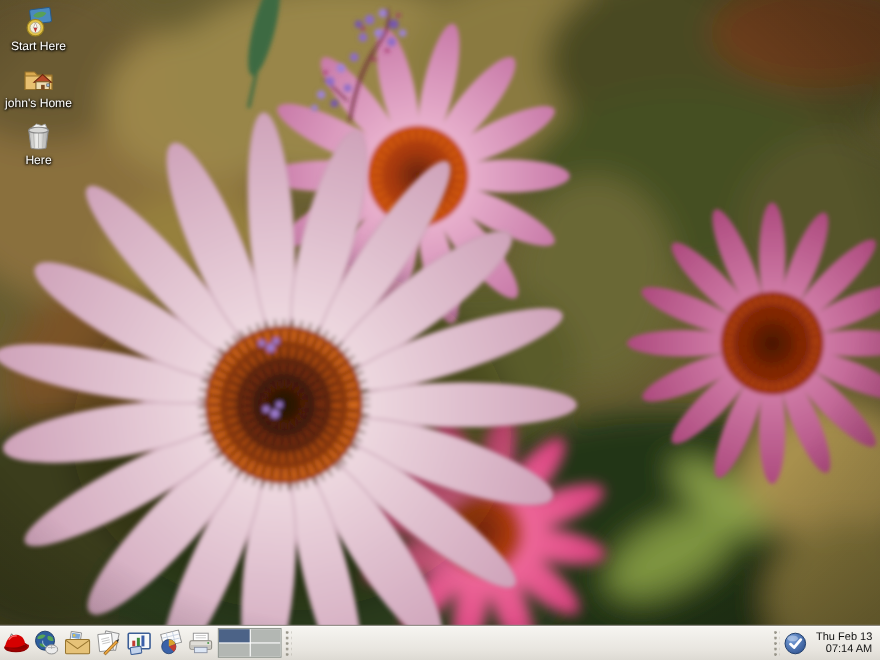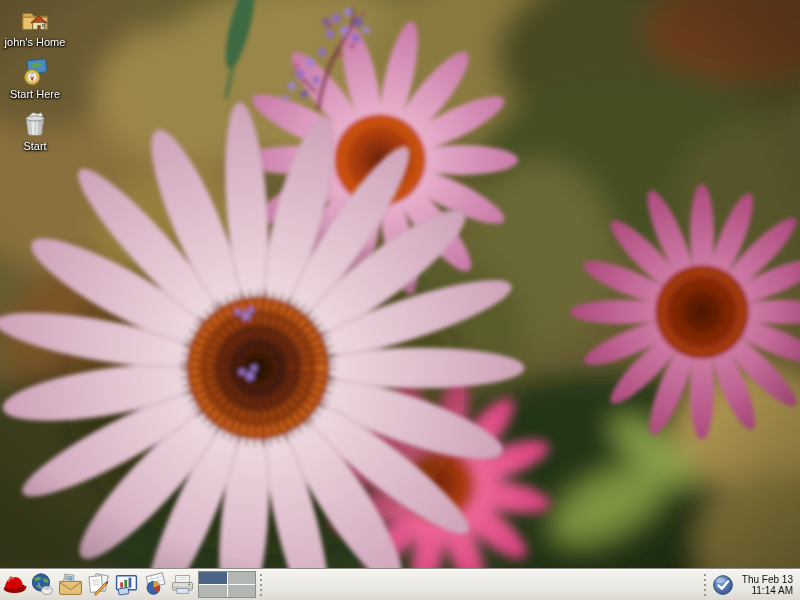--- a/index.html
+++ b/index.html
@@ -255,57 +255,57 @@
       </g>
     </g>
 
     <rect width="800" height="600" fill="url(#gVig)"></rect>
   </svg>
 
   <div class="desktop-icons">
 
     <div class="dicon">
       <svg viewBox="0 0 32 32">
+        <rect x="8" y="3" width="20" height="14" rx="1.5" fill="#4a8ac0" stroke="#2a5a86" stroke-width="1" transform="rotate(-7 18 10)"></rect>
+        <path d="M11 9 C14 5.5 20 5 24 8 C21 12 14 13 11 9 Z" fill="#58a058" transform="rotate(-7 18 10)"></path>
+        <circle cx="13" cy="21.5" r="8" fill="#e4c34a" stroke="#9c8420" stroke-width="1.2"></circle>
+        <circle cx="13" cy="21.5" r="5.2" fill="#f4f0dc" stroke="#b0a880" stroke-width=".8"></circle>
+        <path d="M13 16.8 L14.8 21.5 L13 26.2 L11.2 21.5 Z" fill="#c03030"></path>
+        <path d="M13 16.8 L14.8 21.5 L11.2 21.5 Z" fill="#ffffff" stroke="#888" stroke-width=".4"></path>
+      </svg>
+      <span class="dlabel">Start Here</span>
+    </div>
+
+    <div class="dicon">
+      <svg viewBox="0 0 32 32">
         <path d="M3 9 L3 26 L29 26 L29 12 L15 12 L12 9 Z" fill="#d9a94f" stroke="#97722a" stroke-width="1"></path>
         <path d="M3 13 L29 13 L29 26 L3 26 Z" fill="#e9c070" stroke="#97722a" stroke-width="1"></path>
         <path d="M11.5 19 L20 11.5 L28.5 19 Z" fill="#b84a28" stroke="#6e2a10" stroke-width="1"></path>
         <rect x="13.5" y="18.5" width="13" height="7.5" fill="#ecdcb2" stroke="#7a5a20" stroke-width="1"></rect>
         <rect x="18.5" y="21.5" width="3.5" height="4.5" fill="#7a4a20"></rect>
         <rect x="24" y="20.5" width="2.5" height="2.5" fill="#9ab8d8" stroke="#555" stroke-width=".6"></rect>
       </svg>
       <span class="dlabel">john's Home</span>
-    </div>
-
-    <div class="dicon">
-      <svg viewBox="0 0 32 32">
-        <rect x="8" y="3" width="20" height="14" rx="1.5" fill="#4a8ac0" stroke="#2a5a86" stroke-width="1" transform="rotate(-7 18 10)"></rect>
-        <path d="M11 9 C14 5.5 20 5 24 8 C21 12 14 13 11 9 Z" fill="#58a058" transform="rotate(-7 18 10)"></path>
-        <circle cx="13" cy="21.5" r="8" fill="#e4c34a" stroke="#9c8420" stroke-width="1.2"></circle>
-        <circle cx="13" cy="21.5" r="5.2" fill="#f4f0dc" stroke="#b0a880" stroke-width=".8"></circle>
-        <path d="M13 16.8 L14.8 21.5 L13 26.2 L11.2 21.5 Z" fill="#c03030"></path>
-        <path d="M13 16.8 L14.8 21.5 L11.2 21.5 Z" fill="#ffffff" stroke="#888" stroke-width=".4"></path>
-      </svg>
-      <span class="dlabel">Start Here</span>
     </div>
 
     <div class="dicon">
       <svg viewBox="0 0 32 32">
         <defs>
             <linearGradient id="gCan">
               <stop offset="0" stop-color="#b8b8b6"></stop>
               <stop offset=".45" stop-color="#f2f2f0"></stop>
               <stop offset="1" stop-color="#a8a8a6"></stop>
             </linearGradient>
           </defs>
         <path d="M10 7 L14 4 L19 5.5 L22.5 4 L24 7.5 L20 9.5 L13 9.5 L9.5 9 Z" fill="#f4f4f2" stroke="#9a9a9a" stroke-width=".8"></path>
         <path d="M6.5 10 L8.7 27 C8.9 28.6 23.1 28.6 23.3 27 L25.5 10 Z" fill="url(#gCan)" stroke="#8a8a8a" stroke-width="1"></path>
         <path d="M11 11 L12 27 M16 11 L16 27.5 M21 11 L20 27" stroke="#bcbcba" stroke-width="1.2" fill="none"></path>
         <ellipse cx="16" cy="10" rx="9.5" ry="2.8" fill="#d8d8d6" stroke="#8a8a8a" stroke-width="1"></ellipse>
       </svg>
-      <span class="dlabel">Start</span>
+      <span class="dlabel">Here</span>
     </div>
 
   </div>
 </div>
 
 <div class="panel">
   <div class="panel-left">
 
     <button class="launcher">
       <svg viewBox="0 0 24 24">
@@ -406,16 +406,16 @@
             </radialGradient>
           </defs>
         <circle cx="10" cy="10" r="8.5" fill="url(#gBlue)" stroke="#1e3c6a" stroke-width=".8"></circle>
         <ellipse cx="7.8" cy="5.8" rx="4.4" ry="2.4" fill="rgba(255,255,255,.35)"></ellipse>
         <path d="M6 10.5 L9 13.3 L14.5 6.8" stroke="#ffffff" stroke-width="2.3" fill="none" stroke-linecap="round" stroke-linejoin="round"></path>
       </svg>
     </button>
 
     <div class="clock">
       <div>Thu Feb 13</div>
-      <div>11:14 AM</div>
+      <div>07:14 AM</div>
     </div>
   </div>
 </div>
 
 </body></html>

